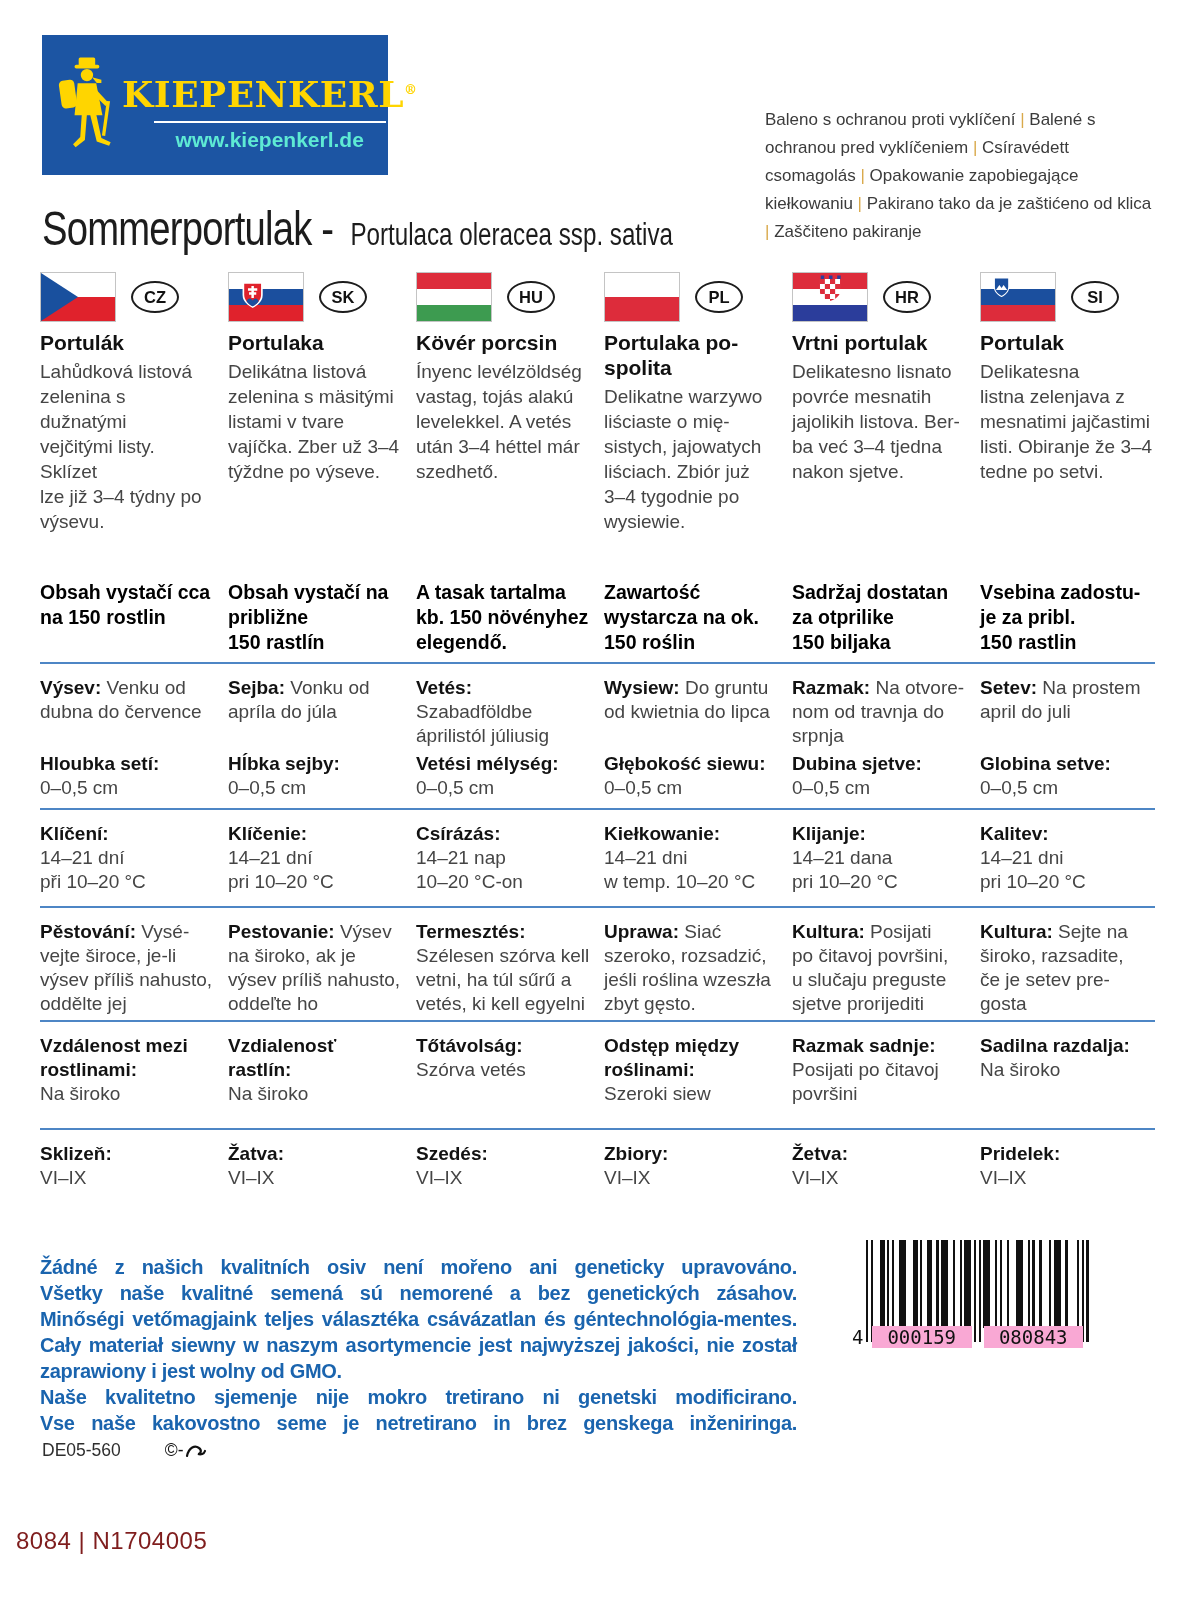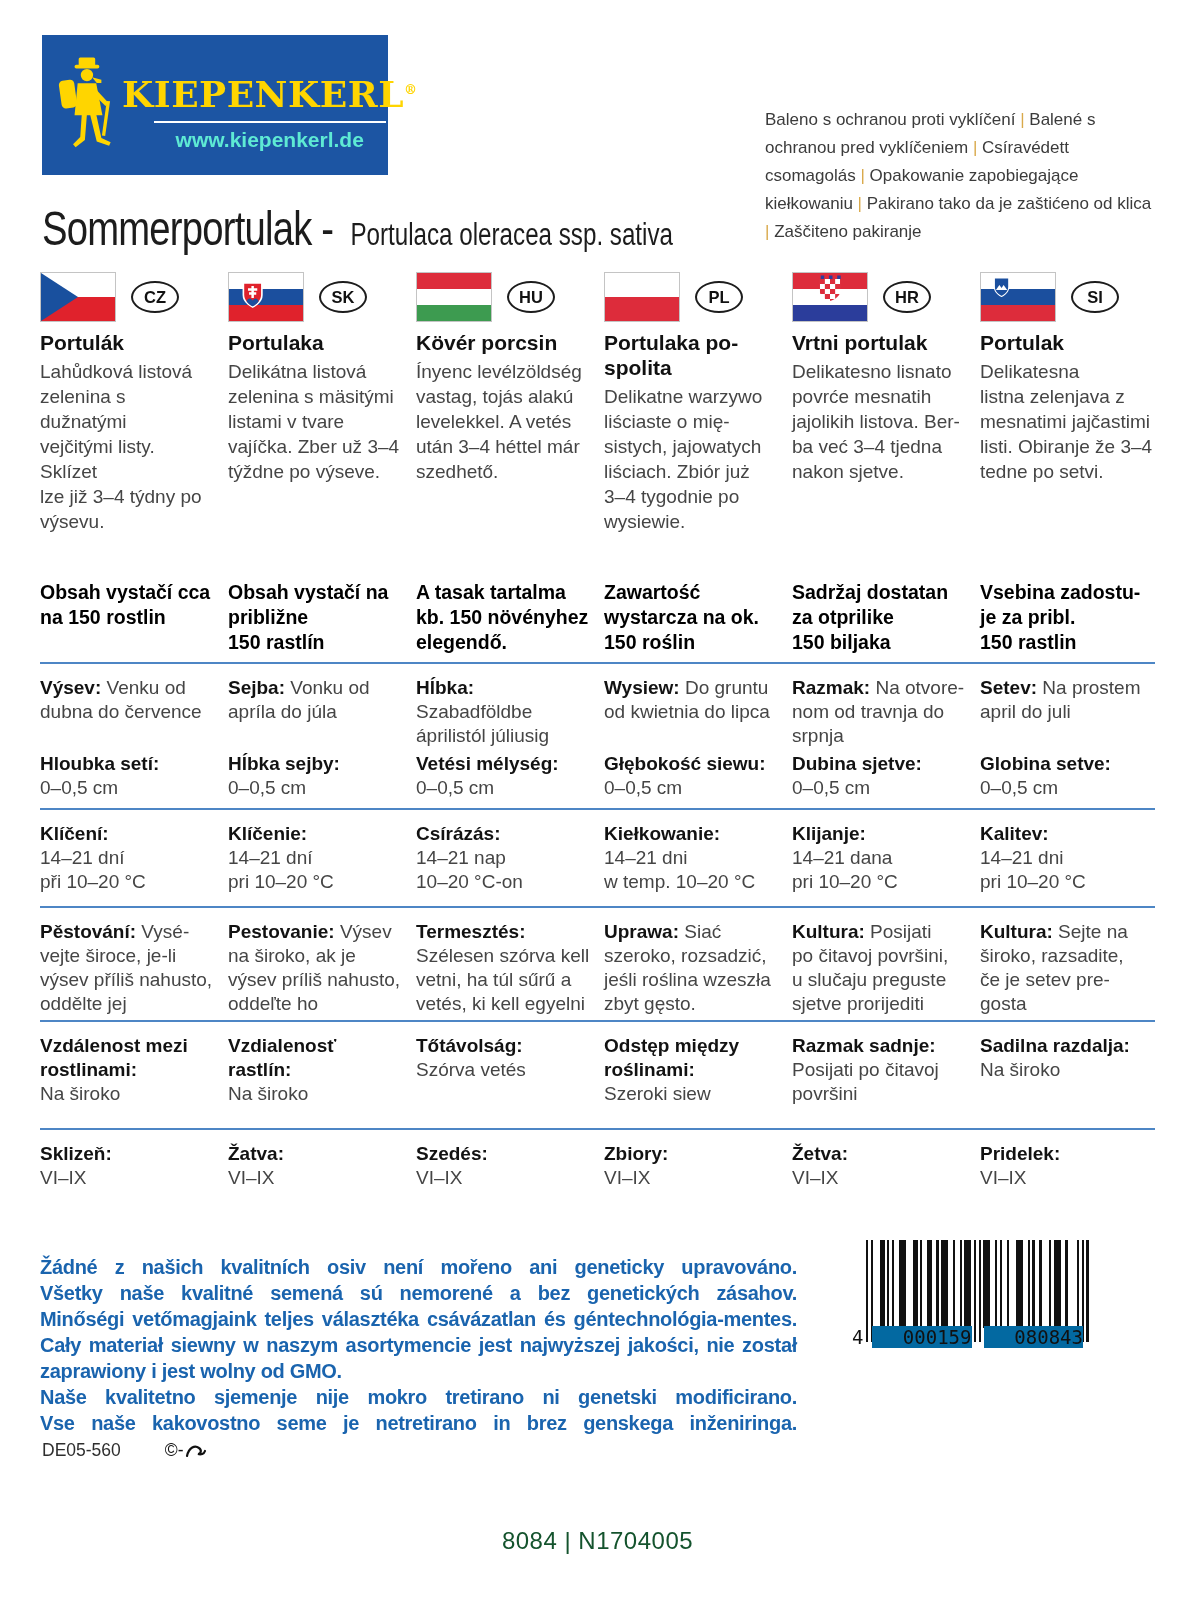--- a/index.html
+++ b/index.html
@@ -59,24 +59,24 @@
               letter-spacing:-.3px;}
   .legal-line.fill{text-align-last:justify;white-space:nowrap;overflow:hidden;}
   .barcode{position:absolute;left:812px;top:-14px;width:250px;}
   .bars{display:flex;align-items:flex-start;position:relative;padding-left:14px;}
   .bar{width:2.35px;height:88px;flex:none;}
   .bar.on{background:#111;}
   .bar.guard{height:102px;}
   .bc-digits{position:absolute;top:86px;left:0;width:237px;display:flex;
              font-family:"DejaVu Sans Mono",monospace;font-size:19px;color:#111;}
   .bc-digits .d0{width:14px;background:#fff;}
-  .bc-digits .dg{flex:1;background:#0369a1;text-align:right;margin:0 6px;}
+  .bc-digits .dg{flex:1;background:#f9a8d4;text-align:center;margin:0 6px;}
   .print-line{margin:4px 0 0 42px;display:flex;align-items:center;gap:44px;font-size:17.5px;color:#2e2e2e;}
   .cmark{display:flex;align-items:center;gap:1px;color:#111;}
-  .batch{margin-top:66px;text-align:center;font-size:24px;color:#14532d;letter-spacing:.5px;}
+  .batch{margin-top:66px;font-size:24px;color:#7f1d1d;letter-spacing:.5px;margin-left:16px;}
 </style>
 </head>
 <body>
 
 <div class="page">
 
   <header>
     <div class="logo-box">
       <svg class="logo-man" viewBox="0 0 64 96">
         <g fill="#ffd500">
@@ -257,21 +257,21 @@
 za otprilike
 150 biljaka</div>
       <div class="cell r-content bold-cell">Vsebina zadostu-
 je za pribl.
 150 rastlin</div>
       <div class="rule"></div>
       <div class="cell r-sowing"><b>Výsev:</b><span class="inline-text"> Venku od
 dubna do července</span></div>
       <div class="cell r-sowing"><b>Sejba:</b><span class="inline-text"> Vonku od
 apríla do júla</span></div>
-      <div class="cell r-sowing"><b>Hĺbka:</b><span class="inline-text"> Szabadföldbe
+      <div class="cell r-sowing"><b>Vetés:</b><span class="inline-text"> Szabadföldbe
 áprilistól júliusig</span></div>
       <div class="cell r-sowing"><b>Wysiew:</b><span class="inline-text"> Do gruntu
 od kwietnia do lipca</span></div>
       <div class="cell r-sowing"><b>Razmak:</b><span class="inline-text"> Na otvore-
 nom od travnja do
 srpnja</span></div>
       <div class="cell r-sowing"><b>Setev:</b><span class="inline-text"> Na prostem
 april do juli</span></div>
       <div class="cell r-depth">
         <b class="blk">Hloubka setí:</b>

